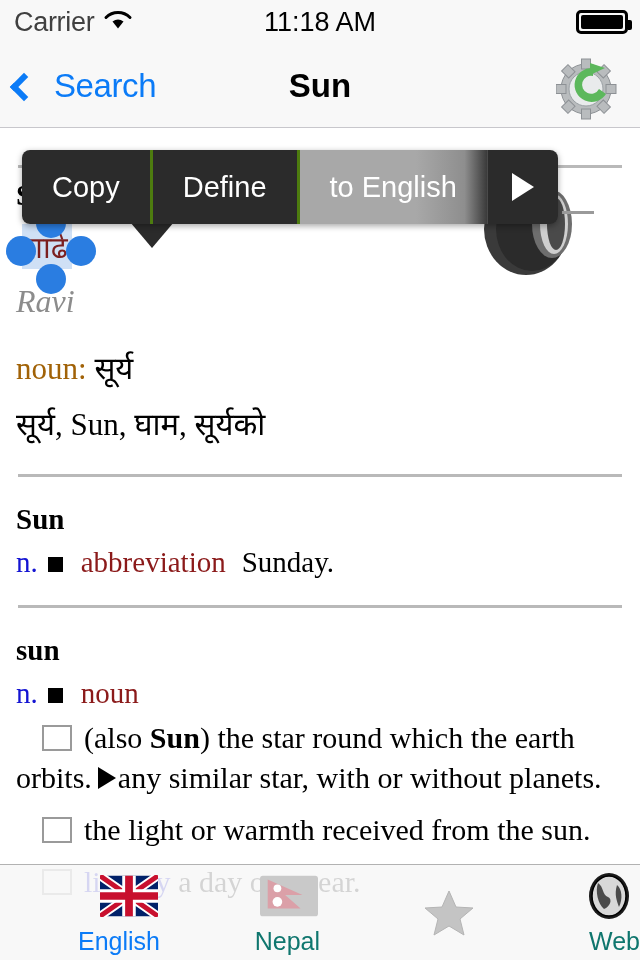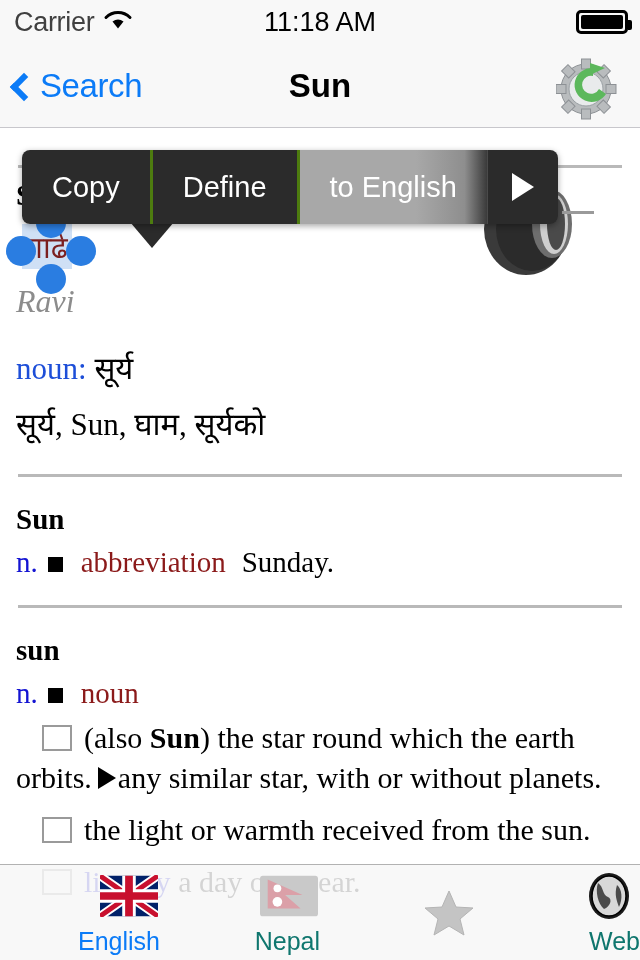--- a/index.html
+++ b/index.html
@@ -26,21 +26,21 @@
   .battery .nub { position:absolute; right:-7px; top:7px; width:4px; height:10px; background:#000; border-radius:0 2px 2px 0; }
 
   
   .navbar {
     position:absolute; top:44px; left:0; width:640px; height:84px;
     background:#f8f8f8;
     border-bottom:1px solid #c8c7cc;
   }
   .nav-back {
     position:absolute; left:14px; top:0; height:84px;
-    display:flex; align-items:center; gap:4px; cursor:pointer;
+    display:flex; align-items:center; gap:18px; cursor:pointer;
   }
   .chev {
     width:20px; height:20px;
     border-left:6px solid #0b7bf7; border-bottom:6px solid #0b7bf7;
     transform:rotate(45deg); margin-right:2px; margin-top:1px;
   }
   .nav-back-label { font-size:33px; color:#0b7bf7; letter-spacing:-0.4px; }
   .nav-title {
     position:absolute; left:0; top:0; width:640px; height:84px;
     display:flex; align-items:center; justify-content:center;
@@ -71,21 +71,21 @@
   }
   .dot { position:absolute; width:30px; height:30px; border-radius:50%; background:#2a7de1; }
   .dot.d-top   { left:14px;  top:-16px; }
   .dot.d-left  { left:-16px; top:12px; }
   .dot.d-right { left:44px;  top:12px; }
   .dot.d-bot   { left:14px;  top:40px; }
 
   .translit { font-family:"Liberation Serif", serif; font-style:italic; font-size:32px; color:#8c8c8c; margin-top:14px; }
 
   .pos-line { font-size:31px; color:#000; margin-top:26px; }
-  .pos-label { color:#1d4ed8;margin-top:44px; }
+  .pos-label { color:#a16207;margin-top:44px; }
   .translations { font-size:31px; color:#000; margin-top:14px; }
 
   .sense-head { font-family:"Liberation Serif", serif; font-weight:bold; font-size:29px; color:#000; margin-top:26px; }
   .gram-line { font-size:29px; margin-top:10px; display:flex; align-items:baseline; gap:10px; }
   .gram-n { color:#1414d2; }
   .sq-filled { width:15px; height:15px; background:#000; display:inline-block; }
   .gram-word { color:#8b1a1a; margin-left:8px; }
   .gram-rest { color:#000; margin-left:6px; }
 
   .def-block { font-size:30px; line-height:1.33; color:#000; margin-top:8px; text-indent:0; }

